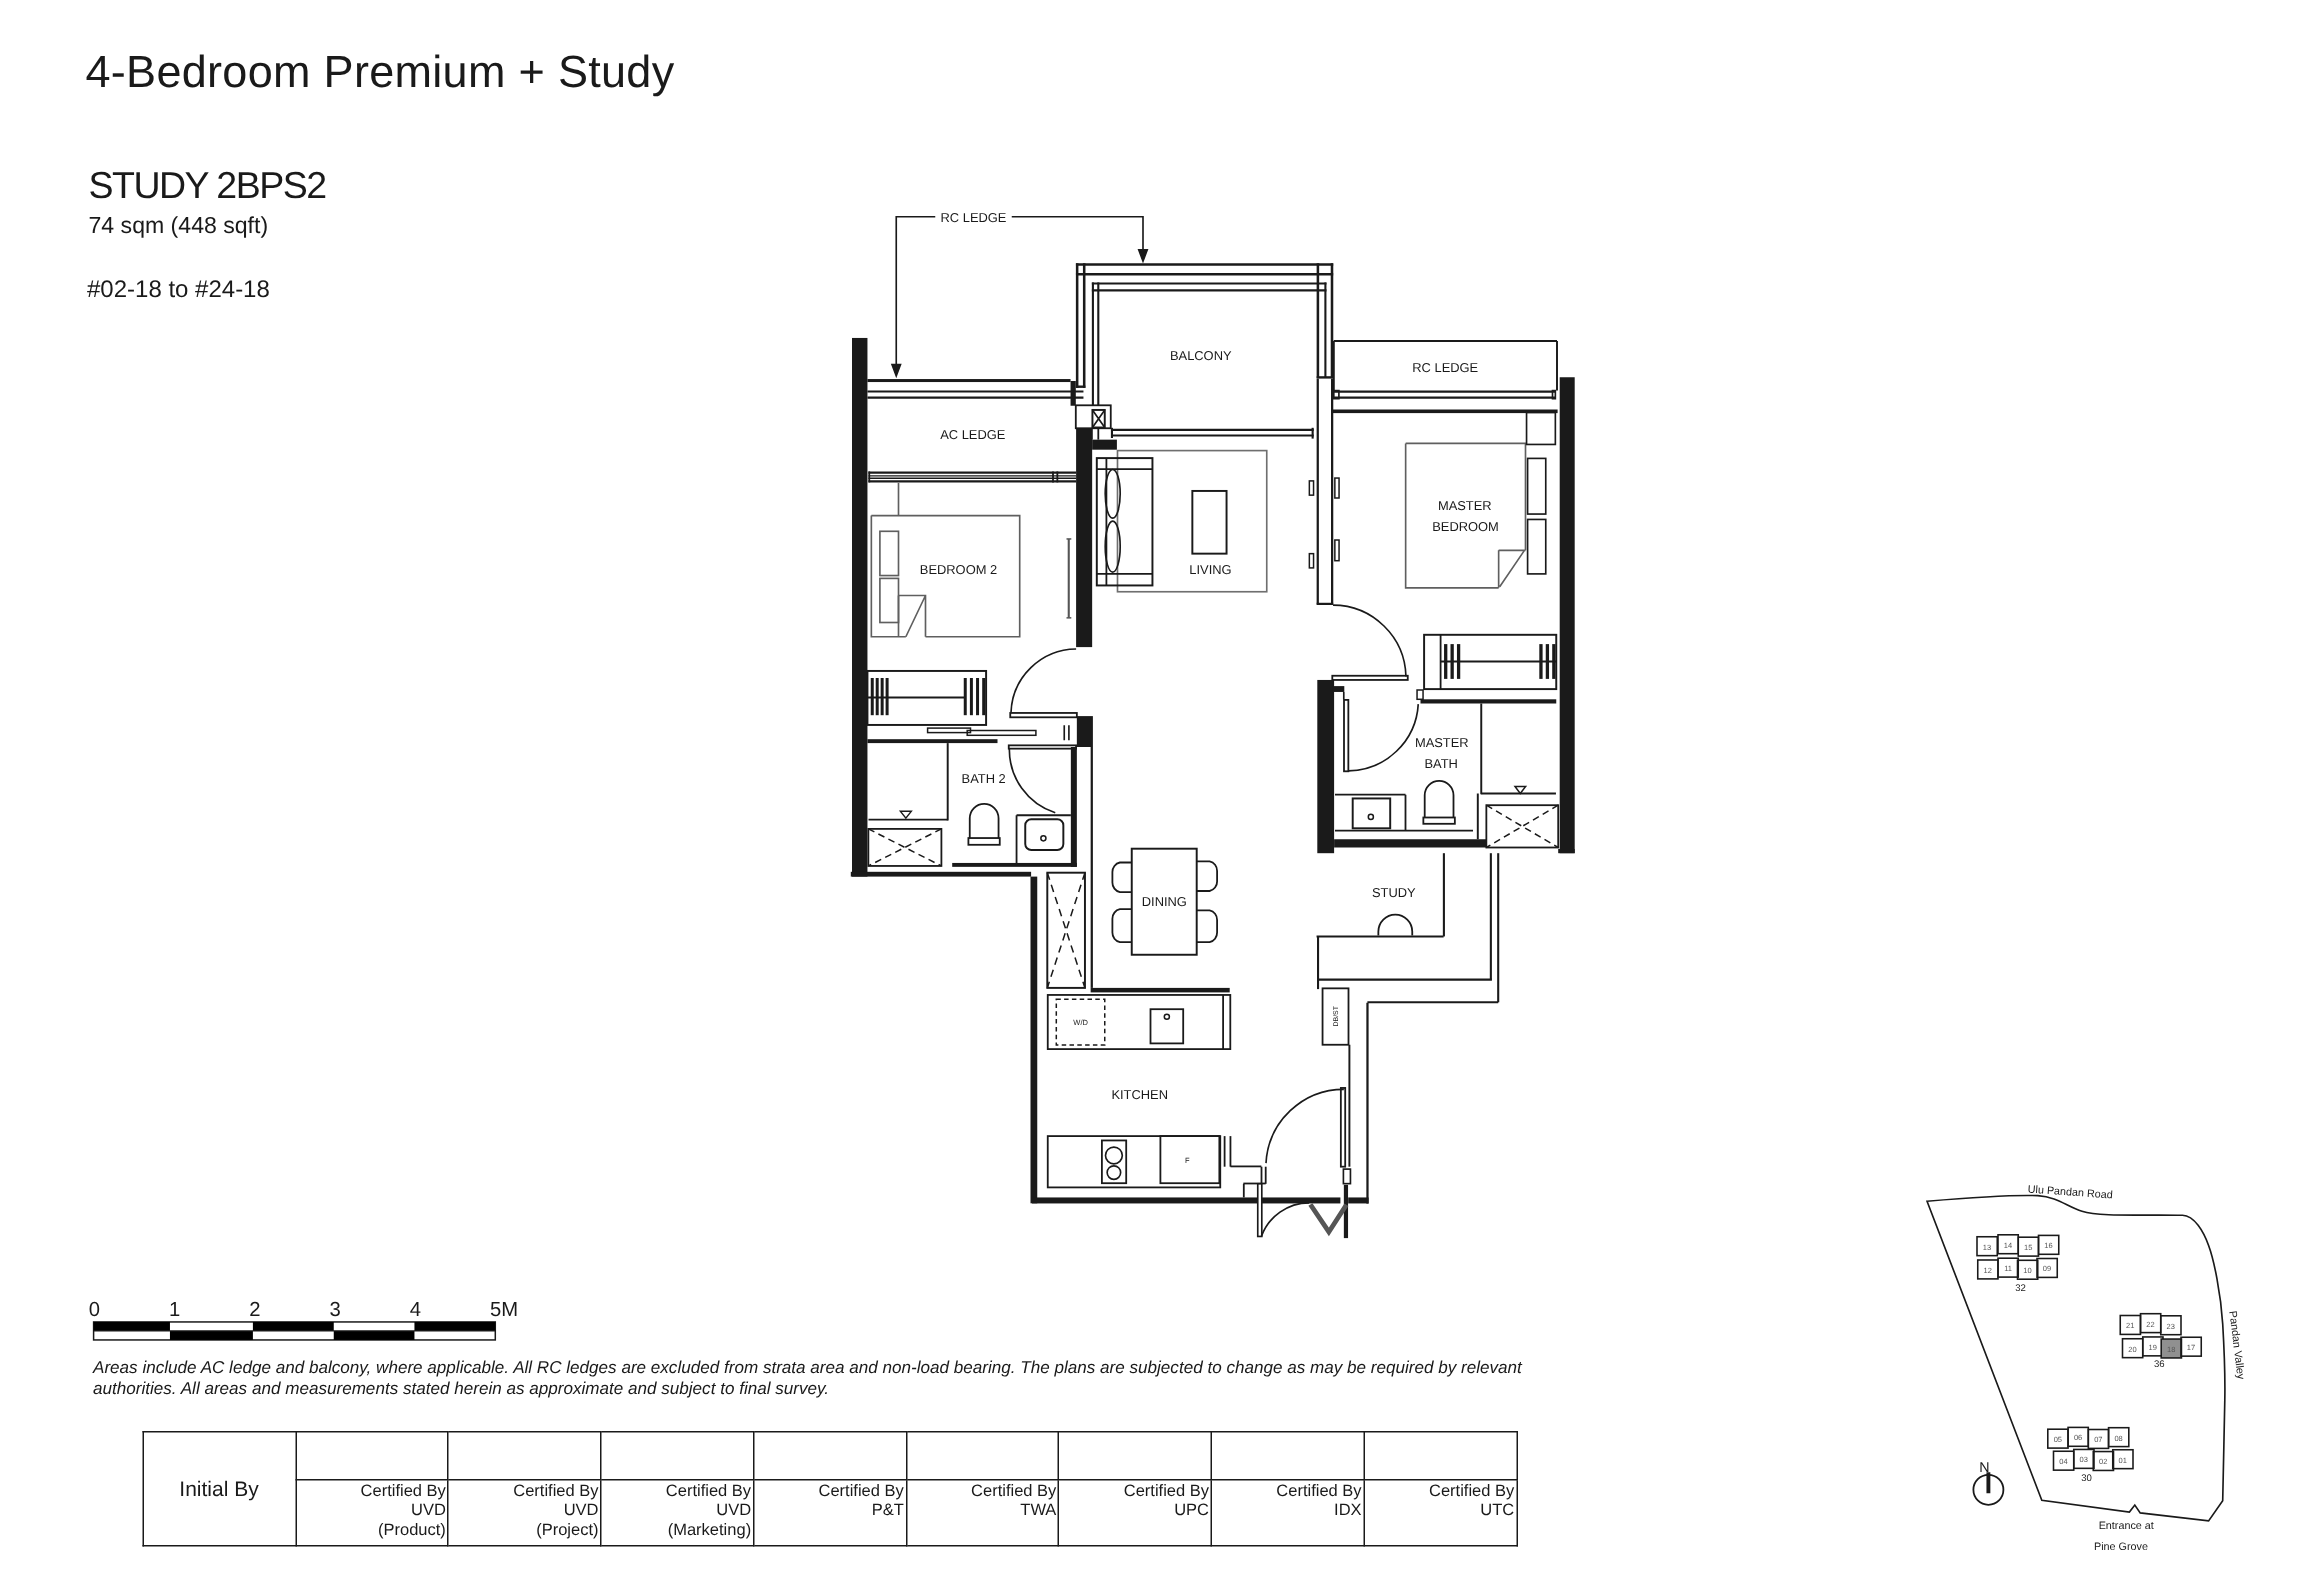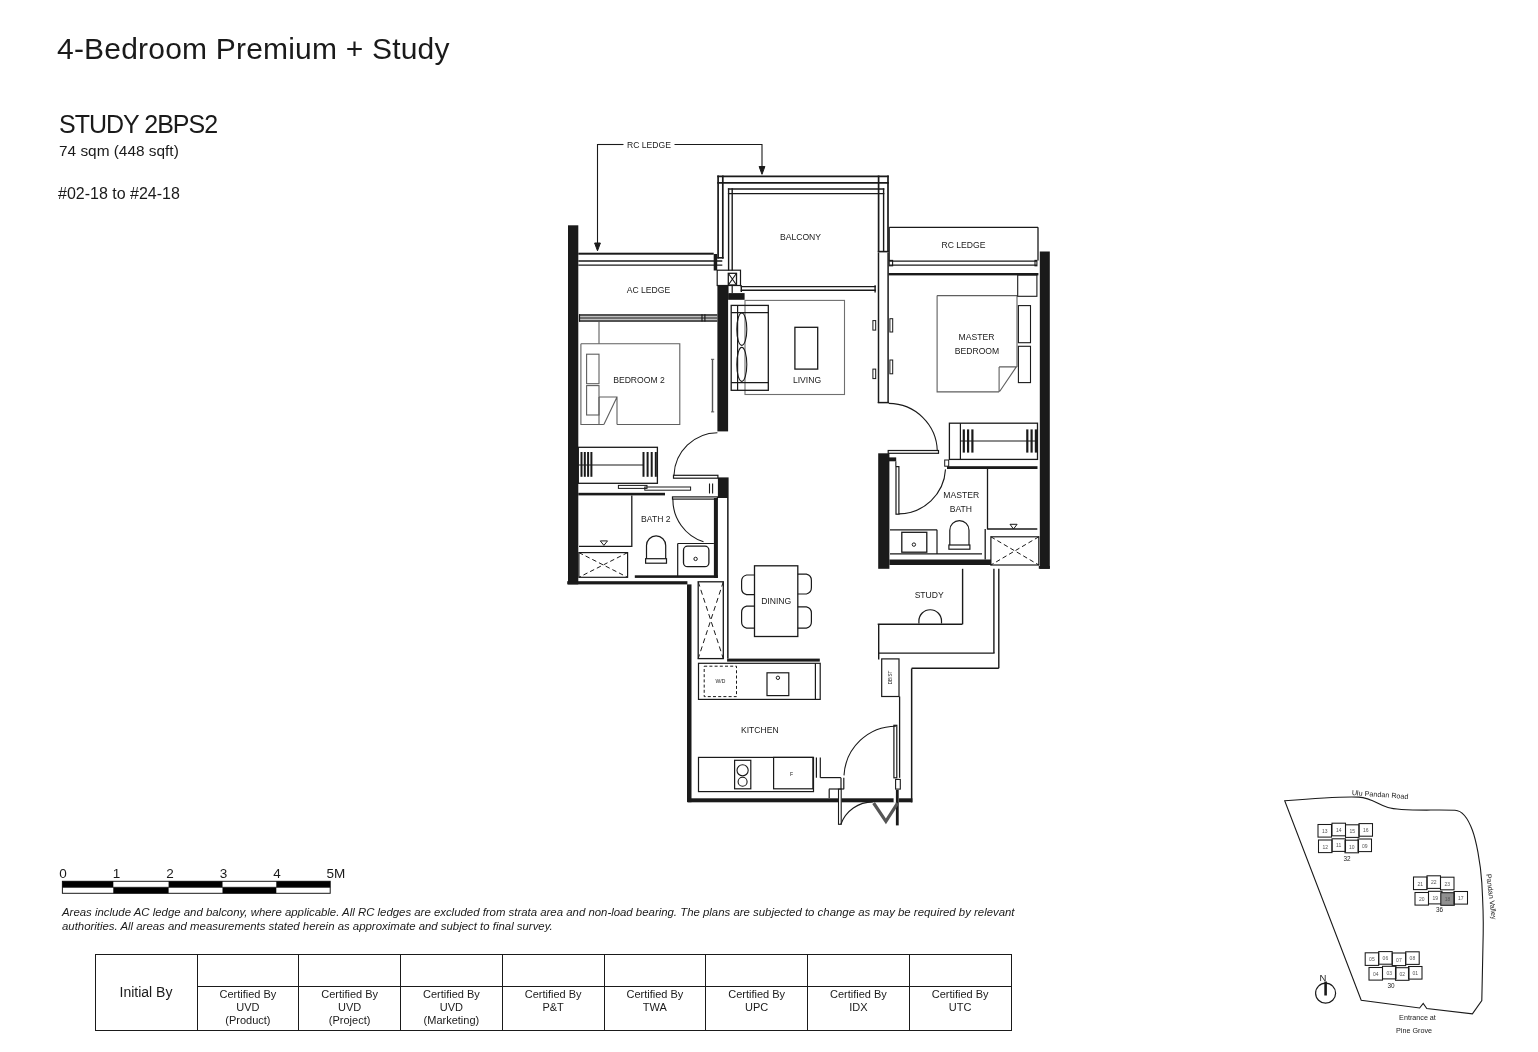--- a/index.html
+++ b/index.html
@@ -439,21 +439,21 @@
 <td rowspan="2" style="border:1.3px solid #1a1a1a;font-size:14px;">Initial By</td>
 <td style="border:1.3px solid #1a1a1a;height:29px;"></td>
         <td style="border:1.3px solid #1a1a1a;"></td>
         <td style="border:1.3px solid #1a1a1a;"></td>
         <td style="border:1.3px solid #1a1a1a;"></td>
         <td style="border:1.3px solid #1a1a1a;"></td>
         <td style="border:1.3px solid #1a1a1a;"></td>
         <td style="border:1.3px solid #1a1a1a;"></td>
         <td style="border:1.3px solid #1a1a1a;"></td>
 </tr>
-<tr style="line-height:13.4px;vertical-align:top;">
+<tr style="line-height:13.4px;vertical-align:top;text-align:right;">
 <td style="border:1.3px solid #1a1a1a;">Certified By<br>UVD<br>(Product)</td>
 <td style="border:1.3px solid #1a1a1a;">Certified By<br>UVD<br>(Project)</td>
 <td style="border:1.3px solid #1a1a1a;">Certified By<br>UVD<br>(Marketing)</td>
 <td style="border:1.3px solid #1a1a1a;">Certified By<br>P&amp;T</td>
 <td style="border:1.3px solid #1a1a1a;">Certified By<br>TWA</td>
 <td style="border:1.3px solid #1a1a1a;">Certified By<br>UPC</td>
 <td style="border:1.3px solid #1a1a1a;">Certified By<br>IDX</td>
 <td style="border:1.3px solid #1a1a1a;">Certified By<br>UTC</td>
 </tr>
     </tbody>

